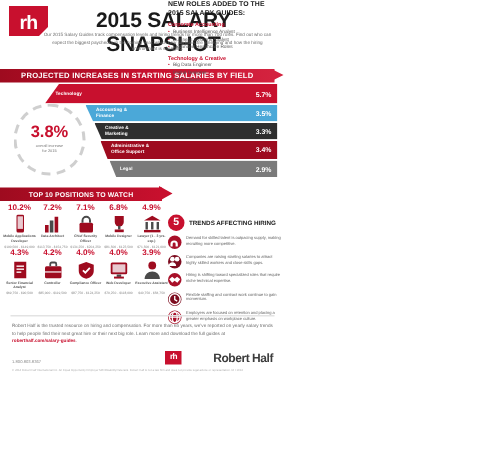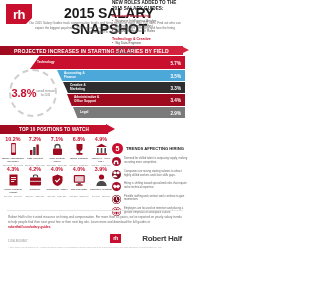--- a/index.html
+++ b/index.html
@@ -26,21 +26,21 @@
   .banner .tip{position:absolute;left:181px;top:0;width:0;height:0;
                border-top:4.5px solid transparent;border-bottom:4.5px solid transparent;
                border-left:8px solid #d4233f;}
   .banner .txt{position:absolute;left:0;top:0;width:183px;height:9px;
                display:flex;align-items:center;justify-content:center;
                color:#fff;font-size:5.1px;font-weight:bold;letter-spacing:.15px;}
 
   
   .chartrow{position:relative;height:70px;}
   .badge{position:absolute;left:9px;top:14px;width:44px;height:44px;border-radius:50%;
-         background:#fff;border:2px dashed #cfcfcf;display:flex;flex-direction:row;
+         background:#fff;border:2px dashed #cfcfcf;display:flex;flex-direction:column;
          align-items:center;justify-content:center;z-index:4;}
   .badge .big{font-size:11px;font-weight:bold;color:#c8102e;line-height:1;}
   .badge .sub{font-size:2.6px;color:#777;text-align:center;line-height:1.35;margin-top:1.5px;}
 
   .funnel{position:absolute;left:30px;top:1px;width:155px;height:68px;}
   .frow{position:absolute;display:flex;align-items:center;}
   .fbar{position:relative;height:100%;display:flex;align-items:center;}
   .flabel{font-size:3.1px;font-weight:bold;color:#fff;padding-left:7px;
           line-height:1.25;letter-spacing:.05px;}
   .fval{position:absolute;right:4px;top:50%;transform:translateY(-50%);

